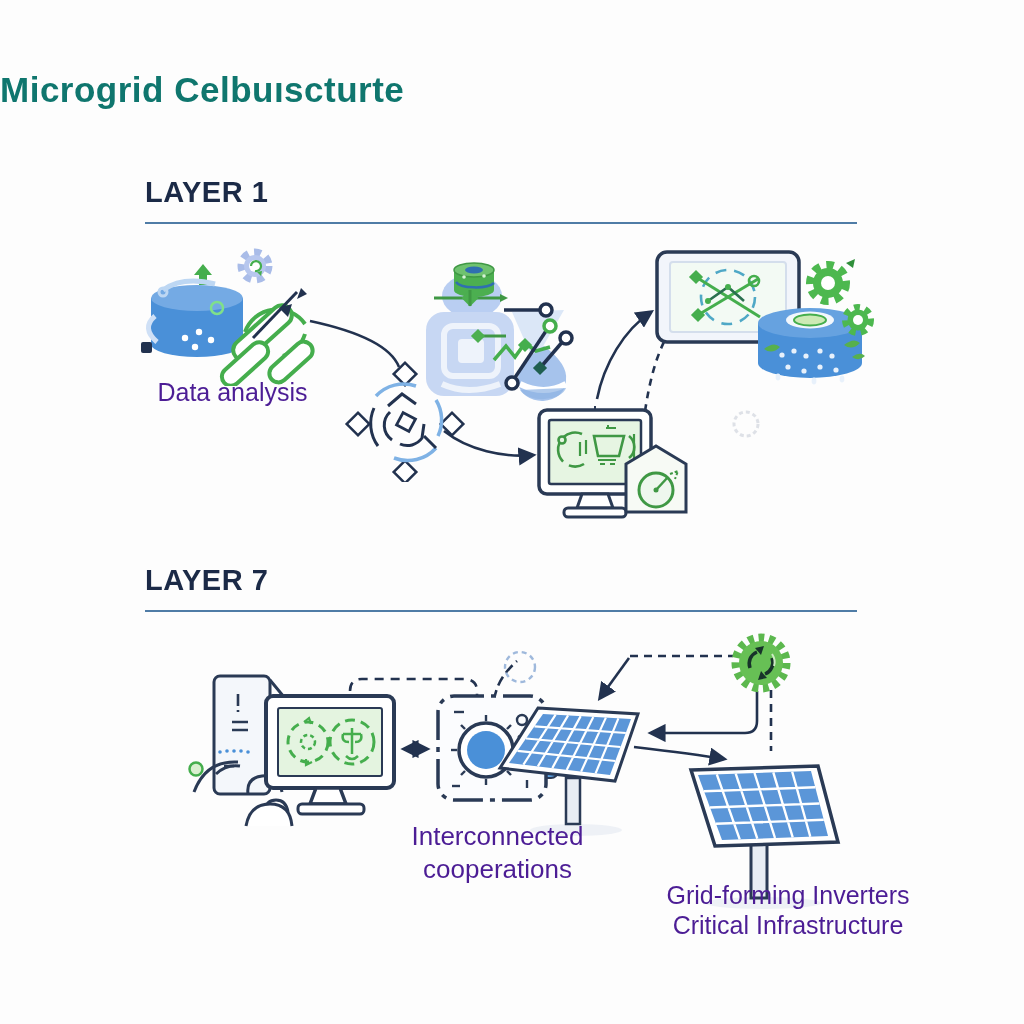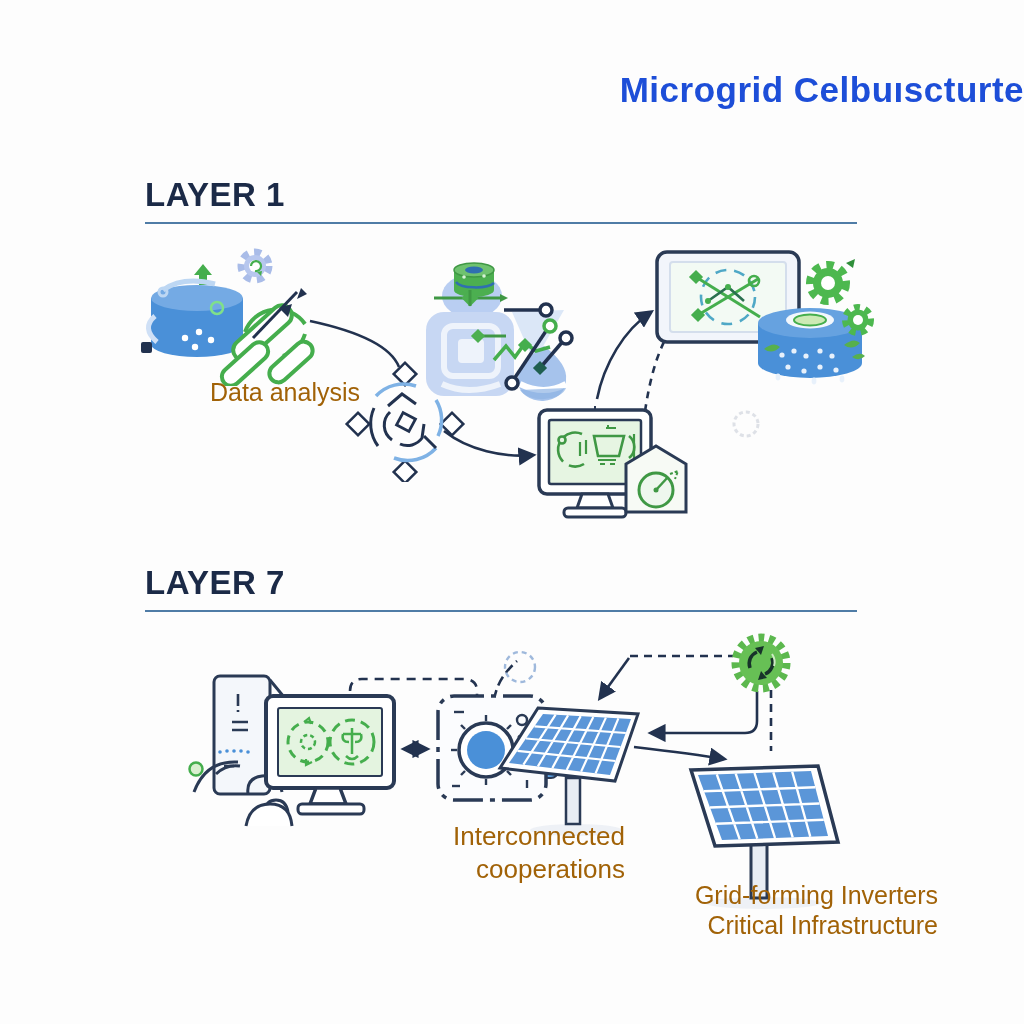--- a/index.html
+++ b/index.html
@@ -2,29 +2,29 @@
 <html><head>
 <meta charset="utf-8">
 <style>
   html,body{margin:0;padding:0;background:#ffffff;}
   .canvas{
     position:relative;width:1024px;height:1024px;background:#fdfdfd;overflow:hidden;
     font-family:"Liberation Sans", sans-serif;color:#1b2a47;
   }
   .abs{position:absolute;}
   .title{
-    position:absolute;left:0;top:70px;width:1024px;text-align:right;
-    font-size:35px;font-weight:bold;letter-spacing:.5px;color:#1d4ed8;margin:0;
+    position:absolute;left:0;top:70px;width:1024px;text-align:left;
+    font-size:35px;font-weight:bold;letter-spacing:.5px;color:#0f766e;margin:0;
   }
   .layer-heading{
-    position:absolute;left:145px;font-size:33px;font-weight:bold;color:#1b2a47;letter-spacing:.5px;
+    position:absolute;left:145px;font-size:29px;font-weight:bold;color:#1b2a47;letter-spacing:.5px;
   }
   .divider{position:absolute;left:145px;width:712px;height:2px;background:#4f7ca6;}
   .label{
-    position:absolute;text-align:right;font-size:25px;line-height:31px;color:#a16207;
+    position:absolute;text-align:center;font-size:25px;line-height:31px;color:#4c1d95;
   }
   .label.big{font-size:26px;line-height:33px;}
   svg{display:block;}
   .connectors{position:absolute;left:0;top:0;pointer-events:none;}
 </style>
 </head>
 <body>
 
 <div class="canvas">
 

